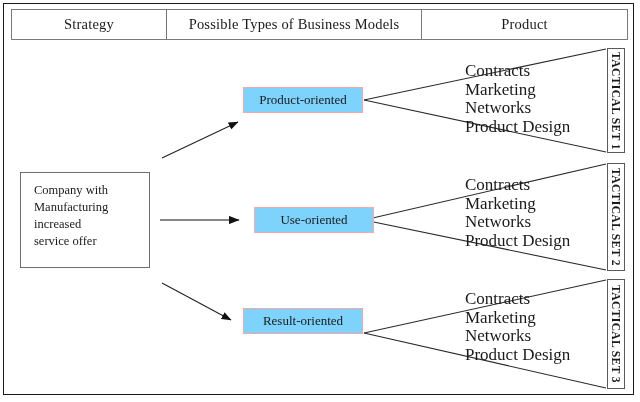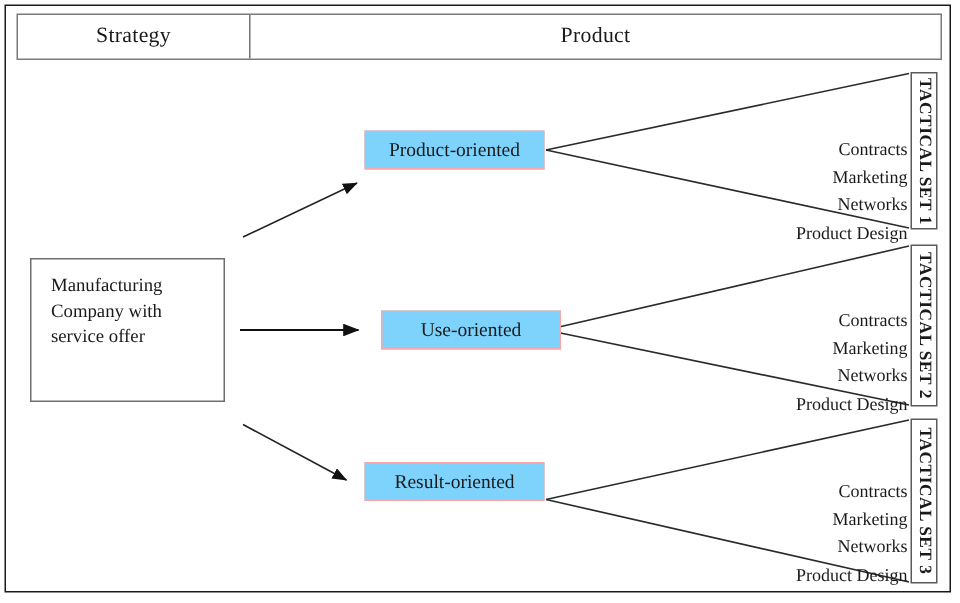--- a/index.html
+++ b/index.html
@@ -76,25 +76,23 @@
     z-index:4;
   }
   .model-box.m1{left:243px; top:87px;}
   .model-box.m2{left:254px; top:207px;}
   .model-box.m3{left:243px; top:308px;}
 
   
   .tactics-list{
     position:absolute;
     width:140px;
-    text-align:right;
-    font-size:12px;
+    font-size:17px;
     line-height:18.5px;
     z-index:3;
-    margin-top:28px;
   }
   .tactics-list .t{display:block;white-space:nowrap;}
   .tactics-list.s1{left:465px; top:62px;}
   .tactics-list.s2{left:465px; top:176px;}
   .tactics-list.s3{left:465px; top:290px;}
 
   
   .set-box{
     position:absolute;
     width:18px;
@@ -127,20 +125,21 @@
 </style>
 </head>
 <body>
 
 <div id="root">
 
   <div class="outer-frame"></div>
 
   <div class="header-table">
     <div class="header-cell c1">Strategy</div>
+    <div class="header-cell c2">Possible Types of Business Models</div>
     <div class="header-cell c3">Product</div>
   </div>
 
   <svg class="lines" viewBox="0 0 640 402">
     <defs>
       <marker id="arrowhead" markerWidth="9" markerHeight="7" refX="8.5" refY="3.5" orient="auto">
         <polygon points="0 0, 9 3.5, 0 7" fill="#111111"></polygon>
       </marker>
     </defs>
 
@@ -152,22 +151,23 @@
     <line x1="364" y1="100" x2="606" y2="152" stroke="#2a2a2a" stroke-width="1.1"></line>
 
     <line x1="364" y1="220" x2="606" y2="164" stroke="#2a2a2a" stroke-width="1.1"></line>
     <line x1="364" y1="220" x2="606" y2="270" stroke="#2a2a2a" stroke-width="1.1"></line>
 
     <line x1="364" y1="333" x2="606" y2="280" stroke="#2a2a2a" stroke-width="1.1"></line>
     <line x1="364" y1="333" x2="606" y2="388" stroke="#2a2a2a" stroke-width="1.1"></line>
   </svg>
 
   <div class="strategy-box">
+    <span class="ln">Company with</span>
     <span class="ln">Manufacturing</span>
-    <span class="ln">Company with</span>
+    <span class="ln">increased</span>
     <span class="ln">service offer</span>
   </div>
 
   <div class="model-box m1">Product-oriented</div>
   <div class="model-box m2">Use-oriented</div>
   <div class="model-box m3">Result-oriented</div>
 
   <div class="tactics-list s1">
     <span class="t">Contracts</span>
     <span class="t">Marketing</span>

